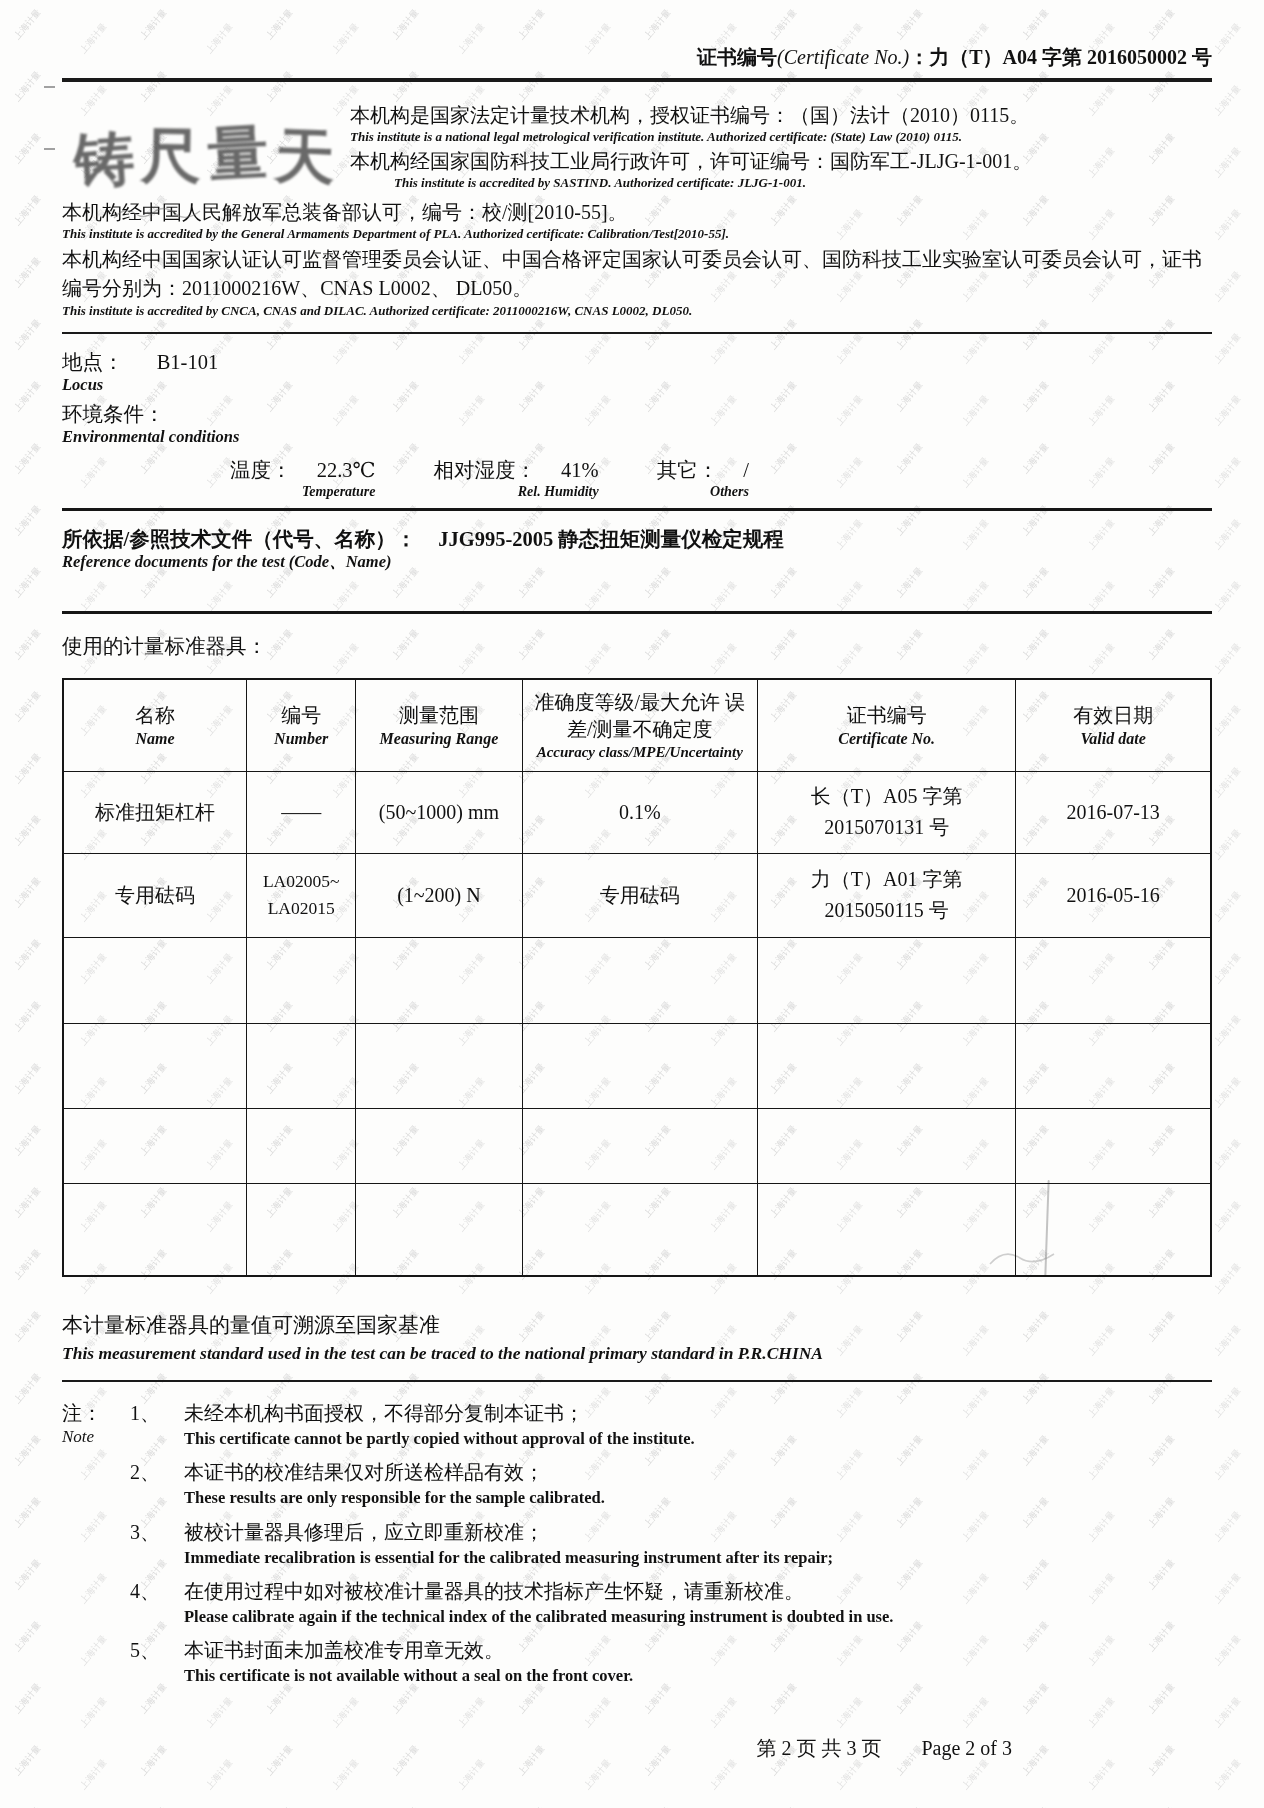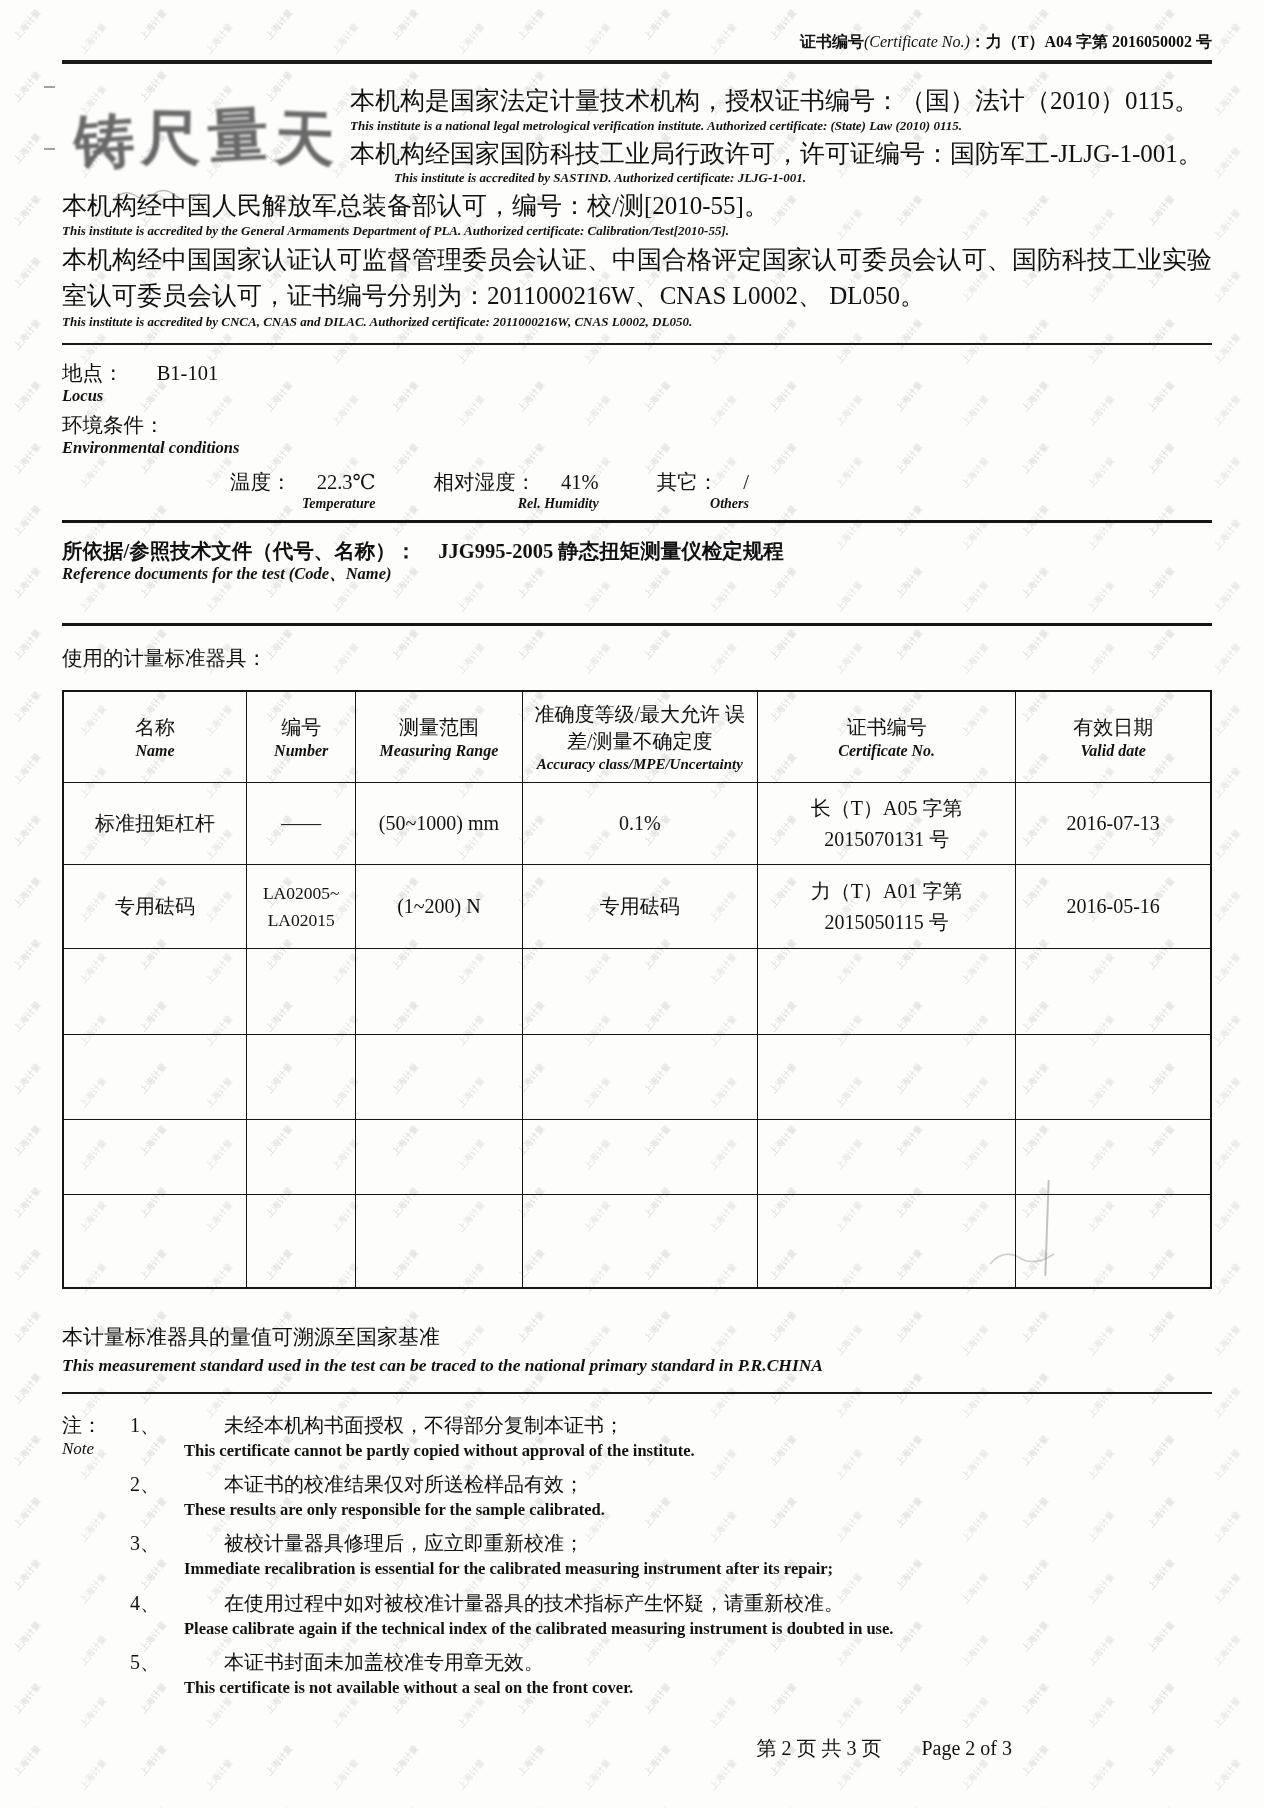--- a/index.html
+++ b/index.html
@@ -8,38 +8,38 @@
     width:1264px;height:1808px;
     margin:0 auto;
     background:#fdfdfc;
     overflow:hidden;
     font-family:"Liberation Serif","DejaVu Serif",serif;
     color:#111;
   }
   .wm{position:absolute;inset:0;pointer-events:none;}
   .content{position:relative;padding:0 52px 0 62px;}
   
-  .cert-line{padding-top:32px;text-align:right;font-size:16px;}
+  .cert-line{padding-top:44px;text-align:right;font-size:20px;}
   .cert-line .cn{font-weight:bold;}
   .cert-line .en{font-style:italic;}
   .cert-line .val{font-weight:bold;}
   .rule-top{border-bottom:4px solid #1a1a1a;margin-top:7px;}
   
   .intro-row{display:flex;margin-top:20px;}
   .logo-wrap{width:288px;flex:none;padding-top:14px;position:relative;}
   .logo-chars{font-size:60px;font-weight:bold;letter-spacing:7px;color:#4a4a4a;
     filter:blur(0.9px) contrast(1.1);opacity:.8;transform:rotate(-1deg);padding-left:12px;white-space:nowrap;}
   .logo-chars span{display:inline-block;}
   .logo-chars span:nth-child(1){transform:rotate(-3deg) translateY(2px);}
   .logo-chars span:nth-child(2){transform:rotate(2deg);}
   .logo-chars span:nth-child(3){transform:rotate(-2deg) translateY(-2px);}
   .logo-chars span:nth-child(4){transform:rotate(3deg) translateY(3px);}
   .logo-script{position:absolute;left:48px;top:96px;opacity:.45;}
   .intro-text{flex:1;}
-  .cn-line{font-size:25px;line-height:1.35;}
+  .cn-line{font-size:20px;line-height:1.35;}
   .en-line{font-style:italic;font-weight:bold;font-size:13px;line-height:1.3;}
   .justify{text-align:justify;}
   .center-en{padding-left:44px;}
   .para{margin-top:2px;}
   .rule-thin{border-bottom:2.5px solid #1a1a1a;margin-top:12px;}
   .rule-thick{border-bottom:3.5px solid #161616;}
   
   .sec-label-cn{font-size:20.5px;margin-top:14px;}
   .sec-label-en{font-style:italic;font-weight:bold;font-size:16.5px;line-height:1.1;}
   .env-row{display:flex;padding-left:168px;gap:58px;margin-top:10px;margin-bottom:8px;}
@@ -65,21 +65,21 @@
   .trace-cn{font-size:21px;margin-top:34px;}
   .trace-en{font-style:italic;font-weight:bold;font-size:17.5px;margin-top:4px;}
   
   .notes{display:flex;margin-top:18px;}
   .notes-label{width:68px;flex:none;}
   .notes-label .cn{font-size:20px;}
   .notes-label .en{font-style:italic;font-weight:normal;font-size:17px;}
   .notes-items{flex:1;}
   .note-item{display:flex;margin-bottom:9px;}
   .note-no{width:54px;flex:none;font-size:20px;}
-  .note-cn{font-size:20px;line-height:1.3;margin-left:40px;}
+  .note-cn{font-size:20px;line-height:1.3;}
   .note-en{font-weight:bold;font-size:16.5px;line-height:1.35;margin-top:2px;}
   
   .footer{position:absolute;bottom:46px;right:252px;display:flex;gap:40px;align-items:baseline;}
   .footer .cn{font-size:20px;}
   .footer .en{font-size:20px;}
   
   .art{position:absolute;pointer-events:none;}
   .dash1{left:44px;top:86px;width:11px;height:2px;background:#555;opacity:.55;}
   .dash2{left:44px;top:148px;width:11px;height:2px;background:#555;opacity:.55;}
   .vline{left:1046px;top:1180px;width:2px;height:96px;background:#8a8a8a;opacity:.5;

